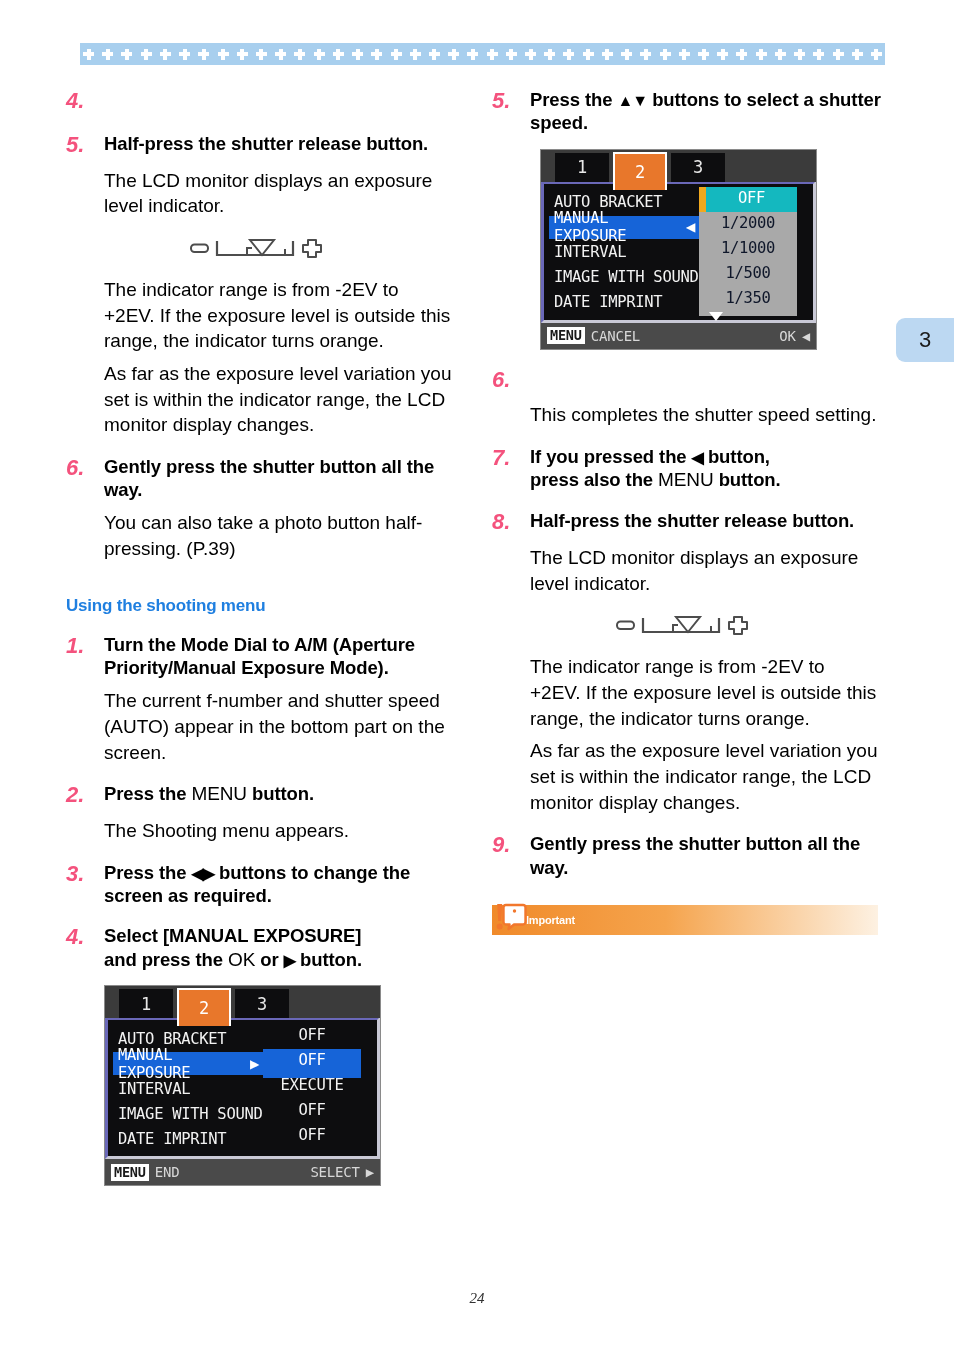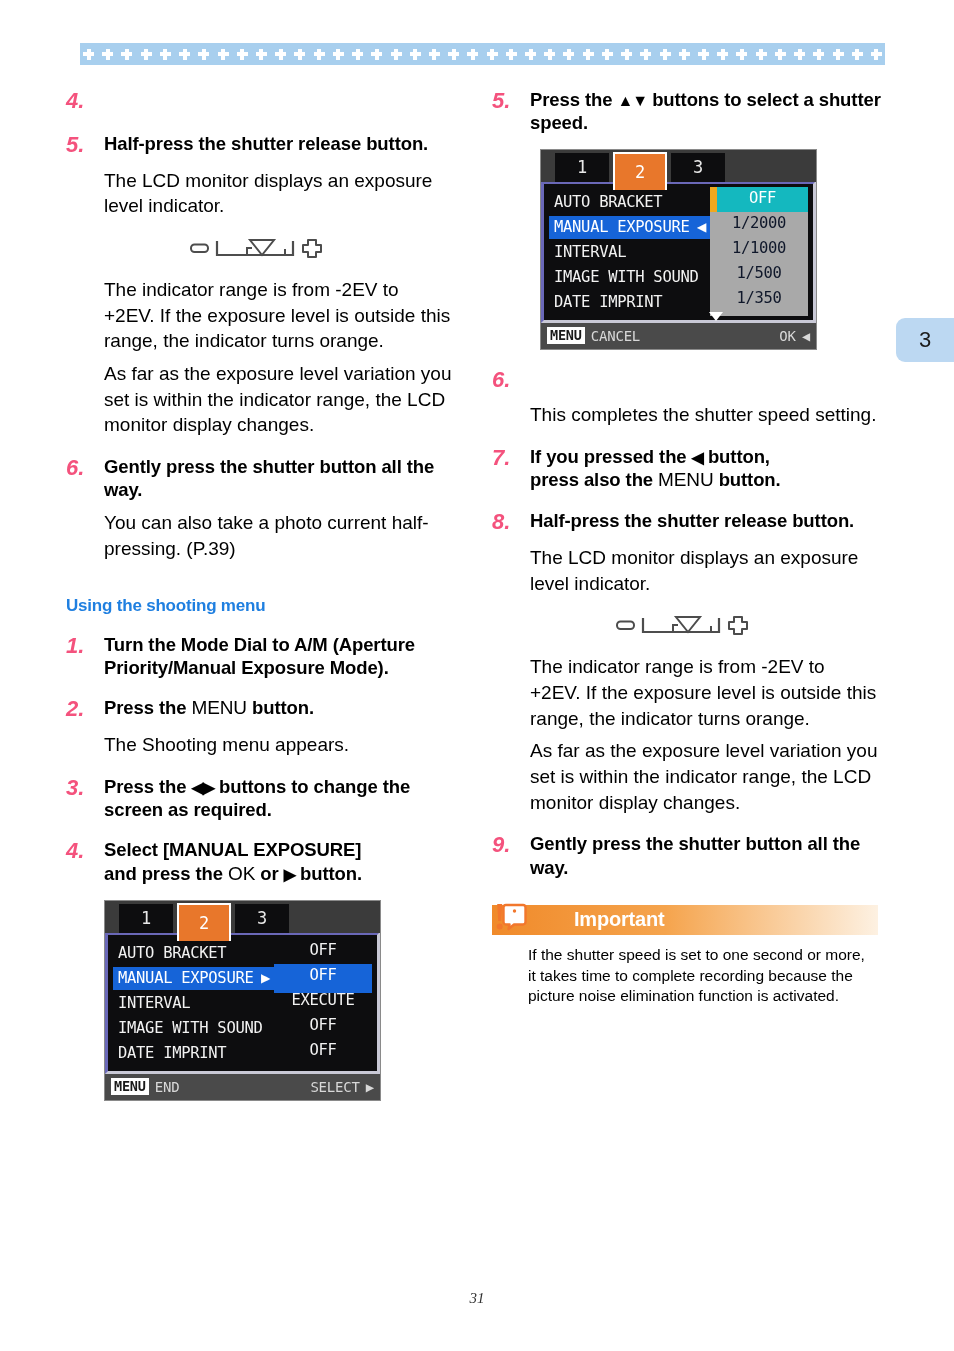--- a/index.html
+++ b/index.html
@@ -176,21 +176,21 @@
     margin-top: -1px;
   }
 
   .lcd-body {
     background: #0d0d0f;
     border-top: 3px solid #6a68b8;
     border-left: 3px solid #6a68b8;
     border-right: 3px solid #c9c9d6;
     border-bottom: 3px solid #c9c9d6;
     box-sizing: border-box;
-    padding: 6px 5px 5px 5px;
+    padding: 6px 16px 5px 5px;
     position: relative;
     z-index: 1;
     margin-top: -1px;
   }
   .lcd-rows { display: flex; flex-direction: column; }
   .lcd-row {
     display: flex;
     align-items: center;
     height: 25px;
     font-size: 15.5px;
@@ -274,24 +274,23 @@
     height: 30px;
     background: linear-gradient(to right, #f08a2a 0%, #f5a44d 45%, #fdf1e2 100%);
     display: flex;
     align-items: center;
     padding-left: 34px;
     box-sizing: border-box;
     position: relative;
   }
   .important-bar .label {
     color: #ffffff;
-    font-size: 20px;
+    font-size: 11px;
     font-weight: bold;
     letter-spacing: -0.2px;
-    margin-left: 48px;
   }
   .important-icon {
     position: absolute;
     left: 2px;
     top: -4px;
     width: 34px;
     height: 34px;
   }
   .important-text {
     margin: 10px 0 0 36px;
@@ -397,28 +396,29 @@
     </svg>
   </div>
 
   <div class="para tight">The indicator range is from -2EV to +2EV. If the exposure level is outside this range, the indicator turns orange.</div>
   <div class="para tight">As far as  the exposure level variation you set is within the indicator range, the LCD monitor display changes.</div>
 
   <div class="step">
     <div class="step-num">6.</div>
     <div class="step-title">Gently press the shutter button all the way.</div>
   </div>
-  <div class="para">You can also take a photo current half-pressing. (P.39)</div>
+  <div class="para">You can also take a photo button half-pressing. (P.39)</div>
 
   <div class="sec-head">Using the shooting menu</div>
 
   <div class="step">
     <div class="step-num">1.</div>
     <div class="step-title">Turn the Mode Dial to A/M (Aperture Priority/Manual Exposure Mode).</div>
   </div>
+  <div class="para">The current f-number and shutter speed (AUTO) appear in the bottom part on the screen.</div>
 
   <div class="step">
     <div class="step-num">2.</div>
     <div class="step-title">
       <span>Press the </span><span class="plain">MENU</span><span> button.</span>
     </div>
   </div>
   <div class="para">The Shooting menu appears.</div>
 
   <div class="step">
@@ -609,18 +609,17 @@
       <svg class="important-icon" viewBox="0 0 34 34">
 
         <path d="M12 4 H29 A2.5 2.5 0 0 1 31.5 6.5 V21 A2.5 2.5 0 0 1 29 23.5 H20 L14.5 28 L15.5 23.5 H12 A2.5 2.5 0 0 1 9.5 21 V6.5 A2.5 2.5 0 0 1 12 4 Z" fill="#ffffff" stroke="#f2772c" stroke-width="2.4" stroke-linejoin="round"></path>
         <circle cx="20.5" cy="10" r="1.7" fill="#f2772c"></circle>
 
         <path d="M3.2 3 H8.2 L7.2 20 H4.2 Z" fill="#f2772c"></path>
         <circle cx="5.7" cy="25.5" r="3" fill="#f2772c"></circle>
       </svg>
       <span class="label">Important</span>
     </div>
-    <div class="important-text">If the shutter speed is set to one second or more, it takes time to complete recording because the picture noise elimination function is activated.</div>
   </div>
 
 </div>
 
-<div class="folio">31</div>
+<div class="folio">24</div>
 
 </body></html>

